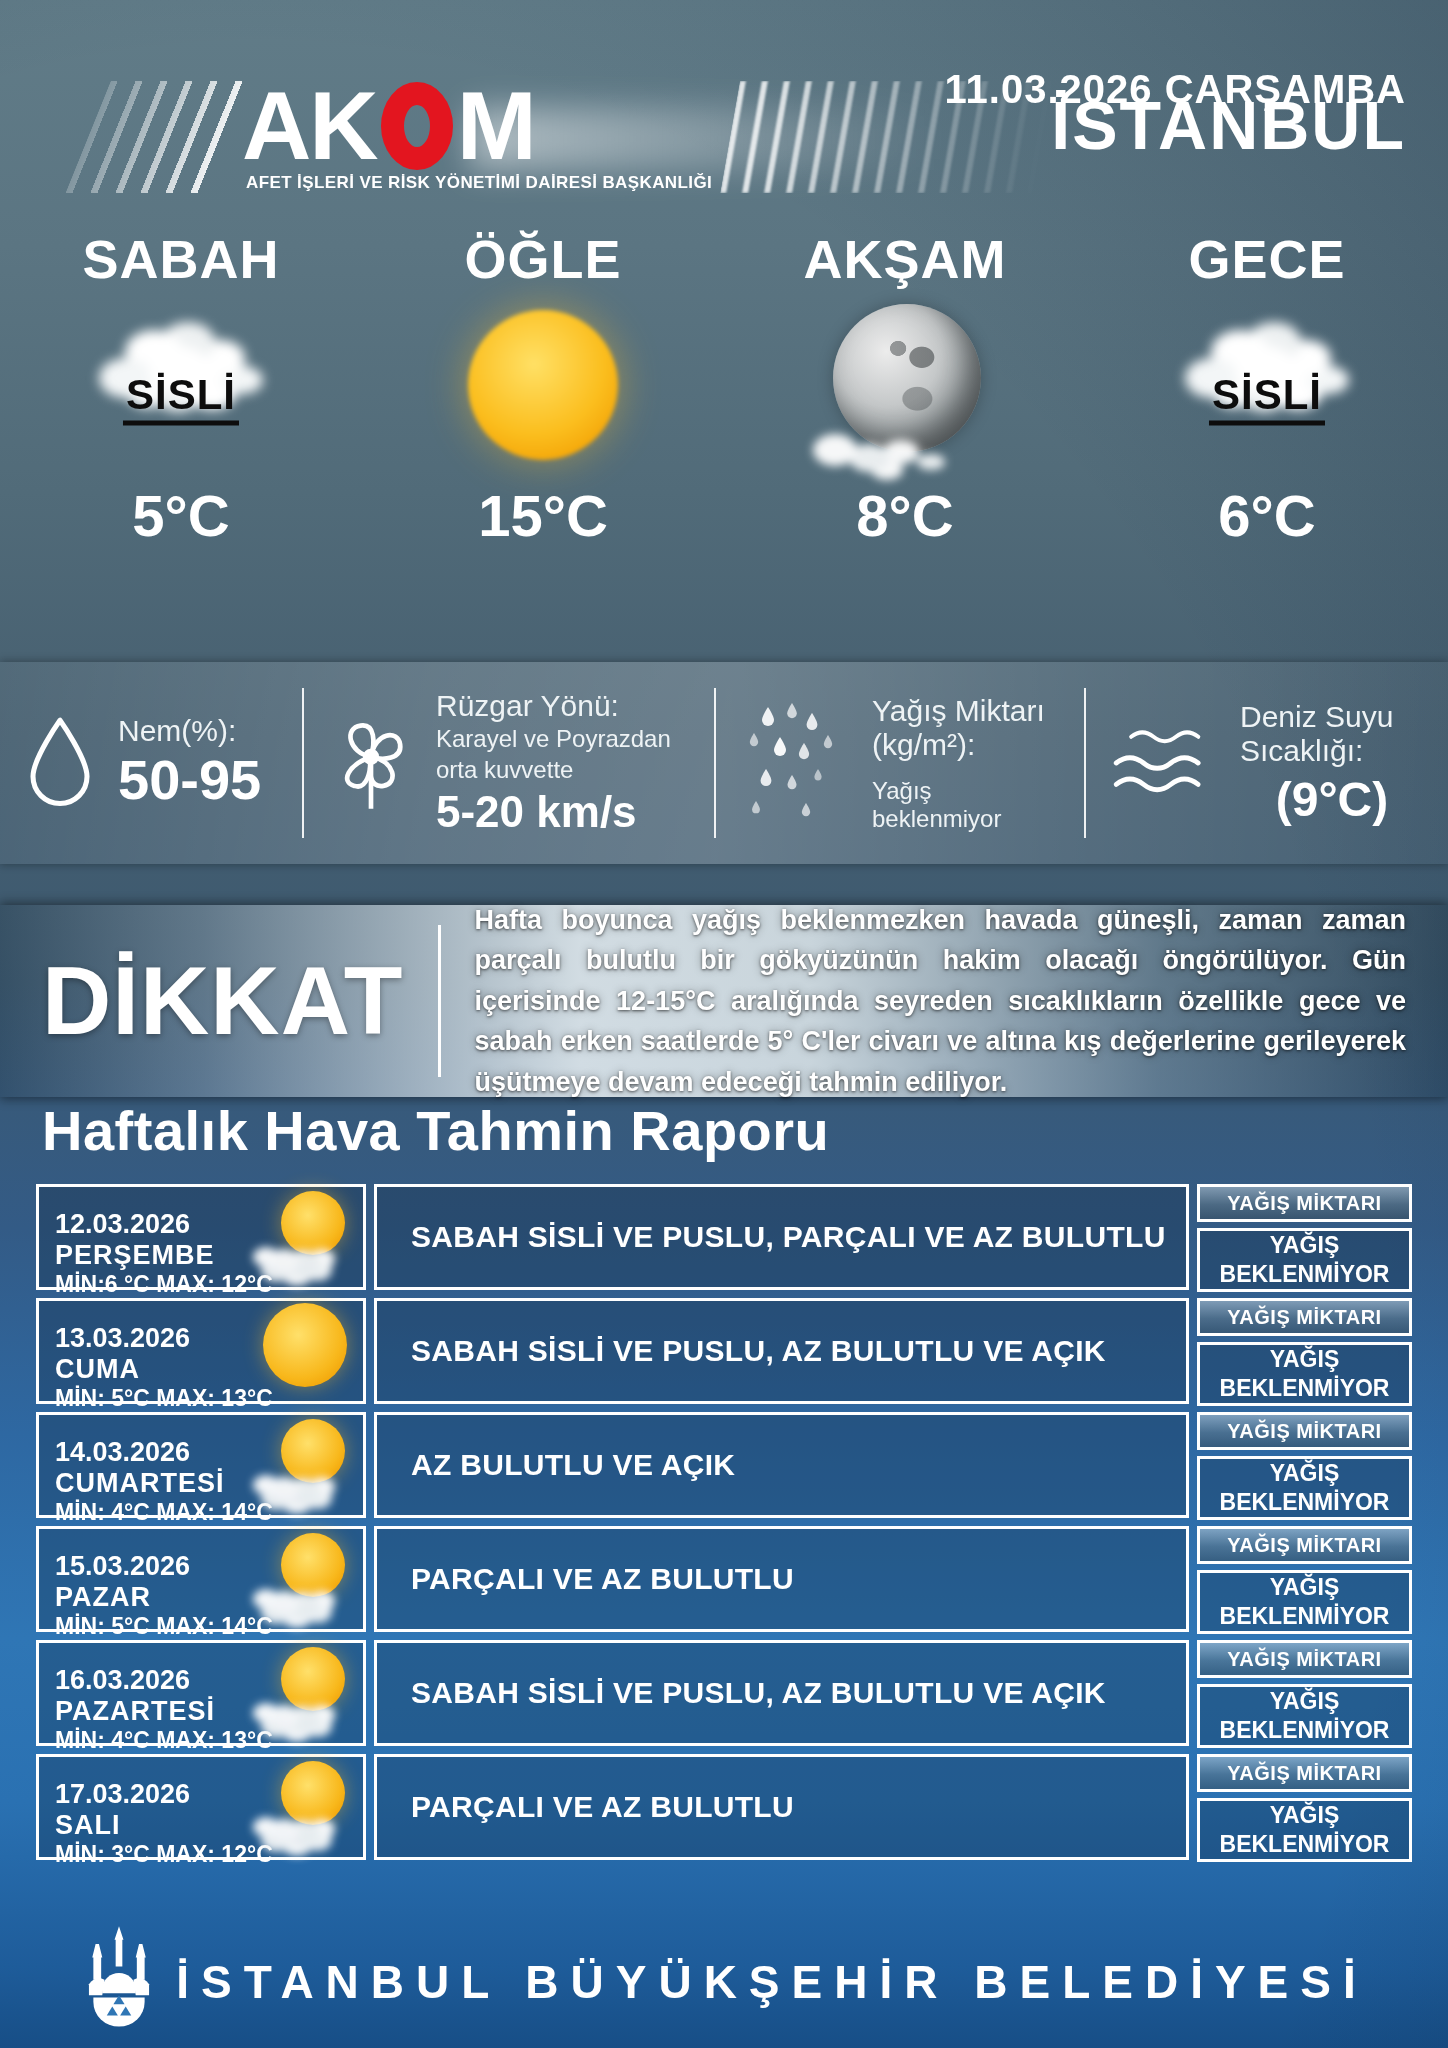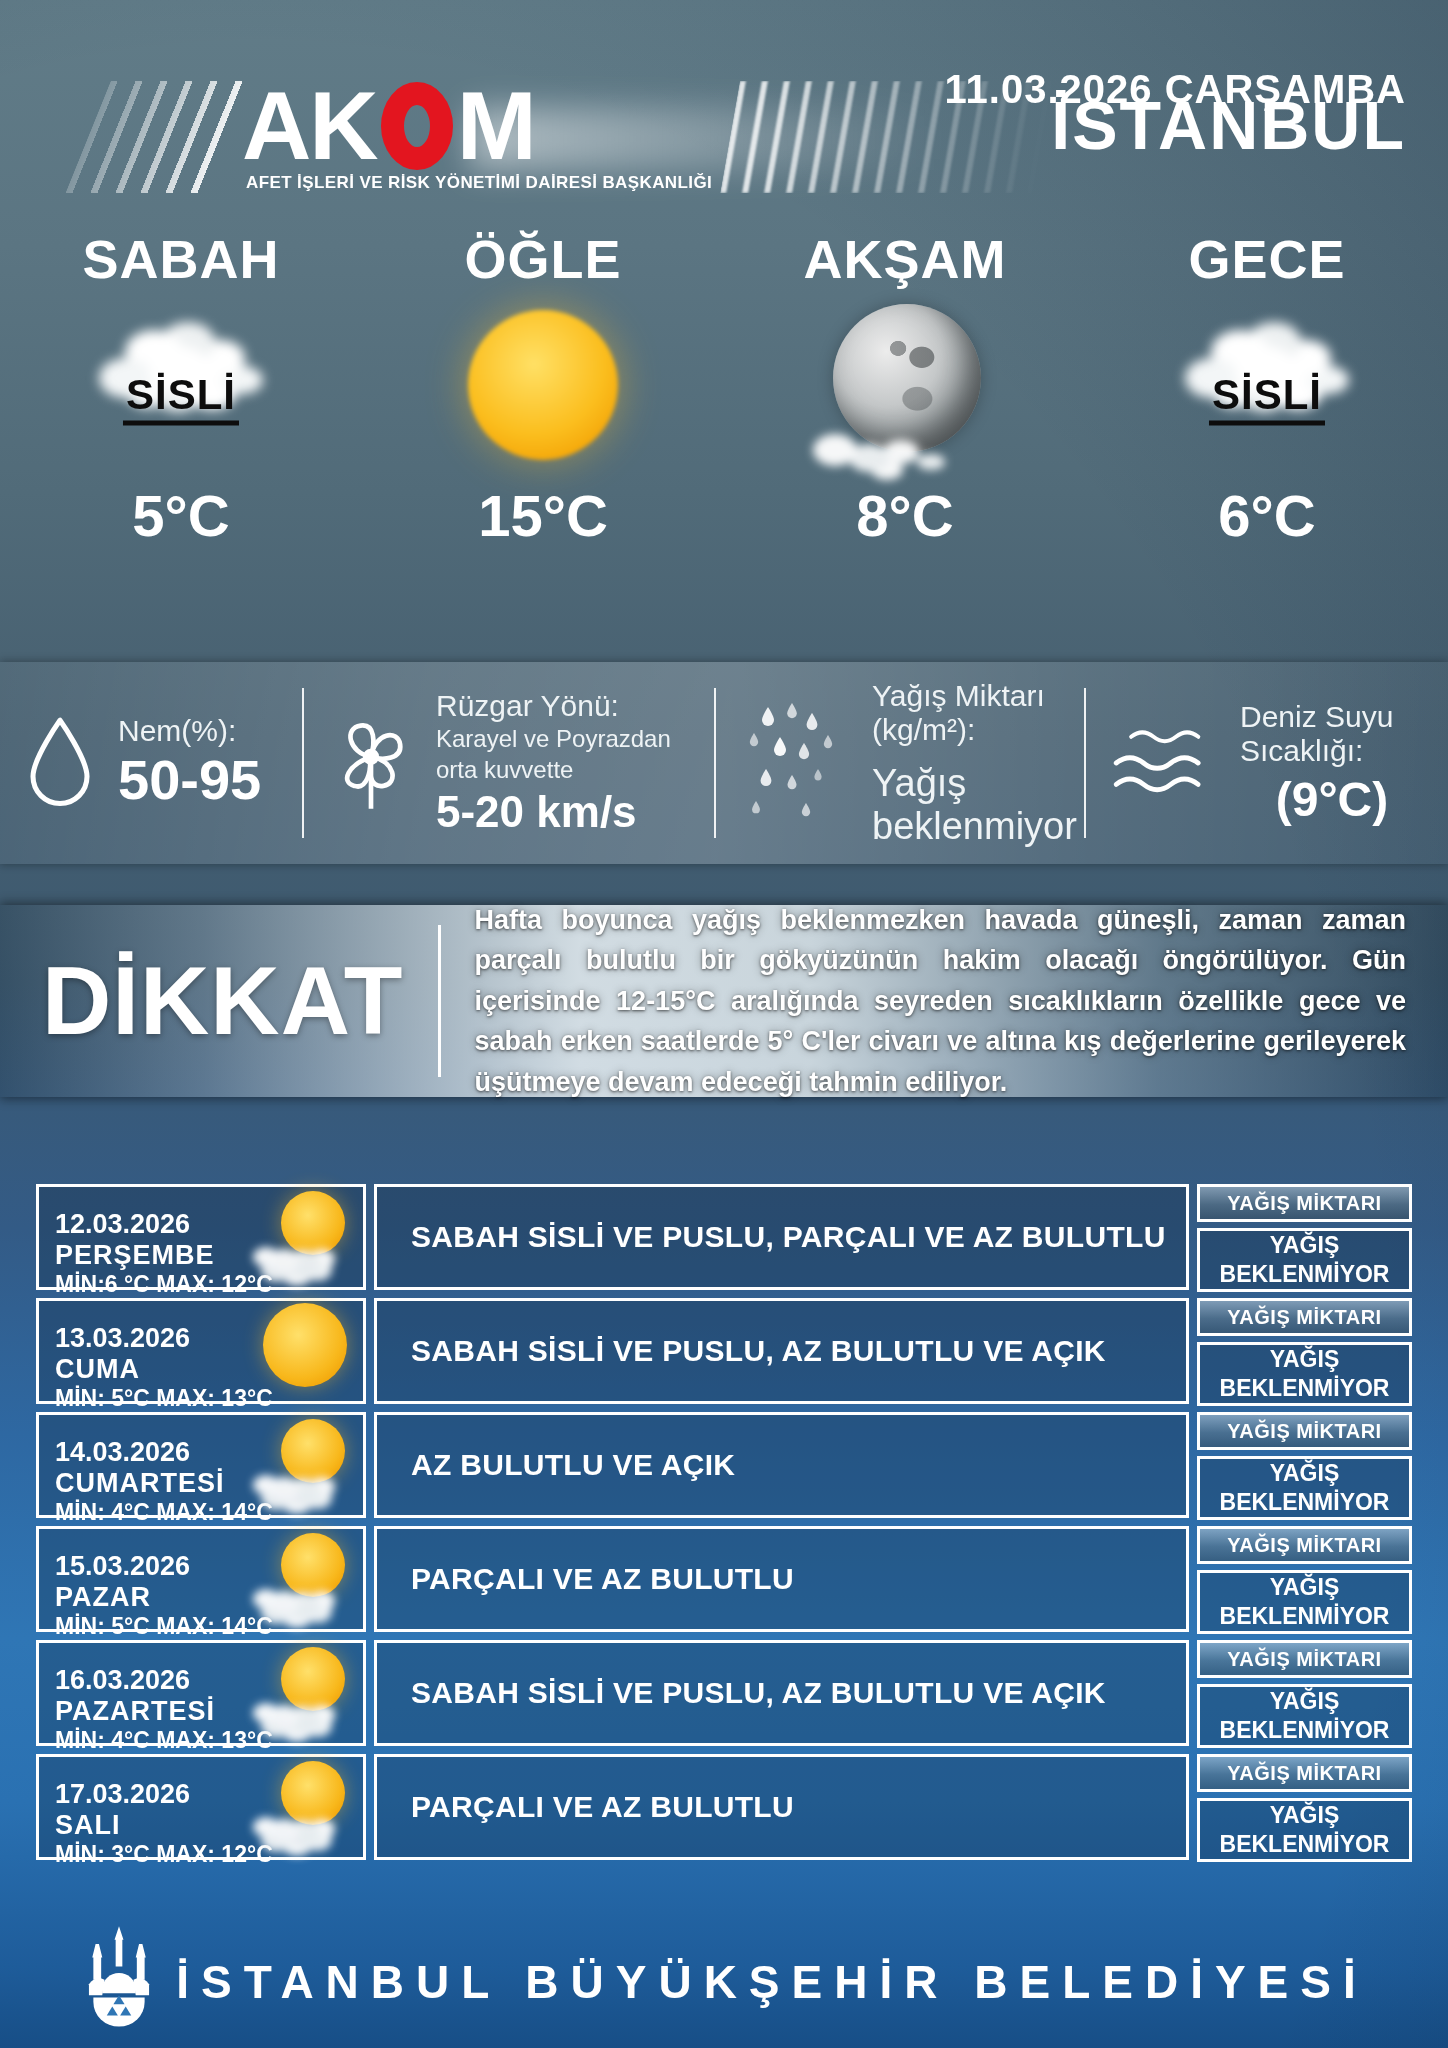--- a/index.html
+++ b/index.html
@@ -61,21 +61,21 @@
       rgba(255,255,255,.20) 50%,rgba(255,255,255,.10) 75%,rgba(255,255,255,.03) 100%);
     box-shadow:0 -2px 8px rgba(0,0,0,.18),0 2px 8px rgba(0,0,0,.18);justify-content:center;}
   .metric{display:flex;align-items:center;gap:22px;padding:0 24px;box-sizing:border-box;}
   .m1{width:302px;} .m2{width:410px;} .m3{width:368px;} .m4{flex:1;}
   .vd{width:2px;height:150px;background:#fff;opacity:.9;flex:none;}
   .m-col{display:flex;flex-direction:column;}
   .m-label{font-size:30px;color:#eef3f5;}
   .m-big{font-size:56px;font-weight:700;line-height:1.15;}
   .m-line{font-size:24px;color:#eef3f5;line-height:1.3;}
   .m-wind{font-size:44px;font-weight:700;margin-top:2px;}
-  .m-smallval{font-size:38px;color:#eef3f5;margin-top:15px;}
+  .m-smallval{font-size:24px;color:#eef3f5;margin-top:15px;}
   .m-sea{font-size:48px;font-weight:700;text-align:center;margin-top:4px;}
   .msvg{flex:none;}
   
   .warn{position:absolute;top:905px;left:0;right:0;height:192px;display:flex;align-items:center;
     padding:0 42px;box-sizing:border-box;
     background:linear-gradient(90deg,rgba(17,31,41,.15) 0%,rgba(255,255,255,.18) 14%,
       rgba(230,238,242,.88) 40%,rgba(216,226,231,.9) 56%,rgba(140,160,172,.45) 80%,rgba(10,24,34,.2) 100%);
     box-shadow:0 -3px 10px rgba(0,0,0,.3),0 3px 10px rgba(0,0,0,.3);}
   .warn-title{font-size:96px;font-weight:900;letter-spacing:1px;flex:none;
     text-shadow:0 2px 6px rgba(0,0,0,.35);}
@@ -241,20 +241,21 @@
       </div>
     </div>
   </div>
 
   <div class="warn">
     <div class="warn-title">DİKKAT</div>
     <div class="warn-vline"></div>
     <div class="warn-text">Hafta boyunca yağış beklenmezken havada güneşli, zaman zaman parçalı bulutlu bir gökyüzünün hakim olacağı öngörülüyor. Gün içerisinde 12-15°C aralığında seyreden sıcaklıkların özellikle gece ve sabah erken saatlerde 5° C'ler civarı ve altına kış değerlerine gerileyerek üşütmeye devam edeceği tahmin ediliyor.</div>
   </div>
 
+  <div class="weekly-title">Haftalık Hava Tahmin Raporu</div>
   <div class="wtable">
 
       <div class="wrow">
         <div class="wcell wday">
           <div class="wdate">12.03.2026</div>
           <div class="wname">PERŞEMBE</div>
           <div class="wminmax">MİN:6 °C MAX: 12°C</div>
           <div class="wicon icon-wsuncloud"></div>
         </div>
         <div class="wcell wdesc">

